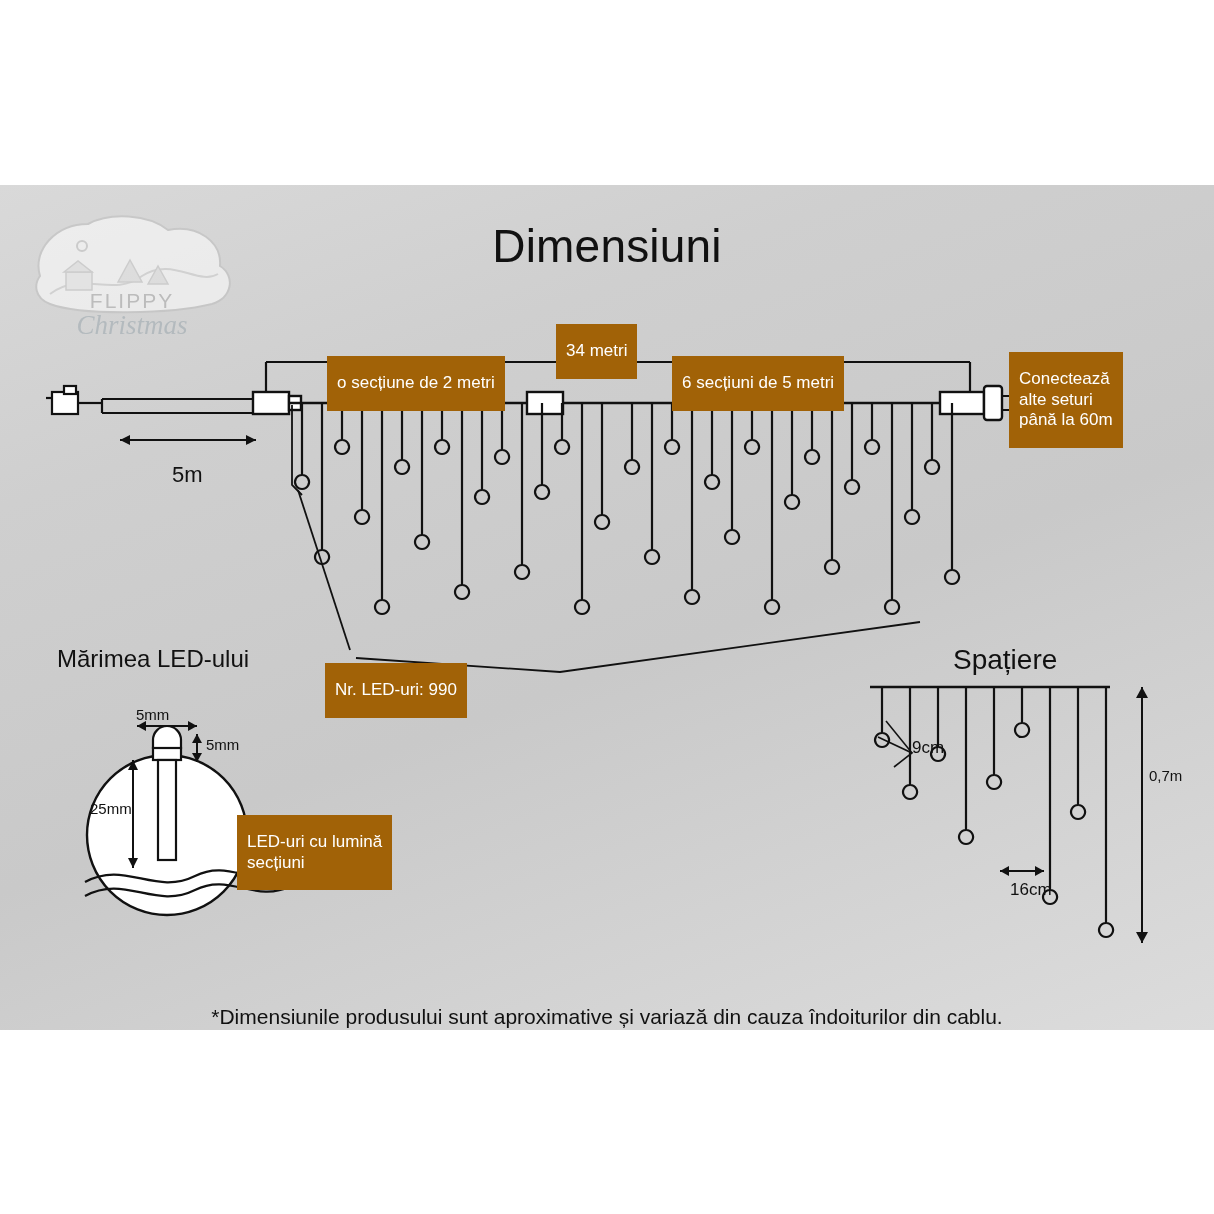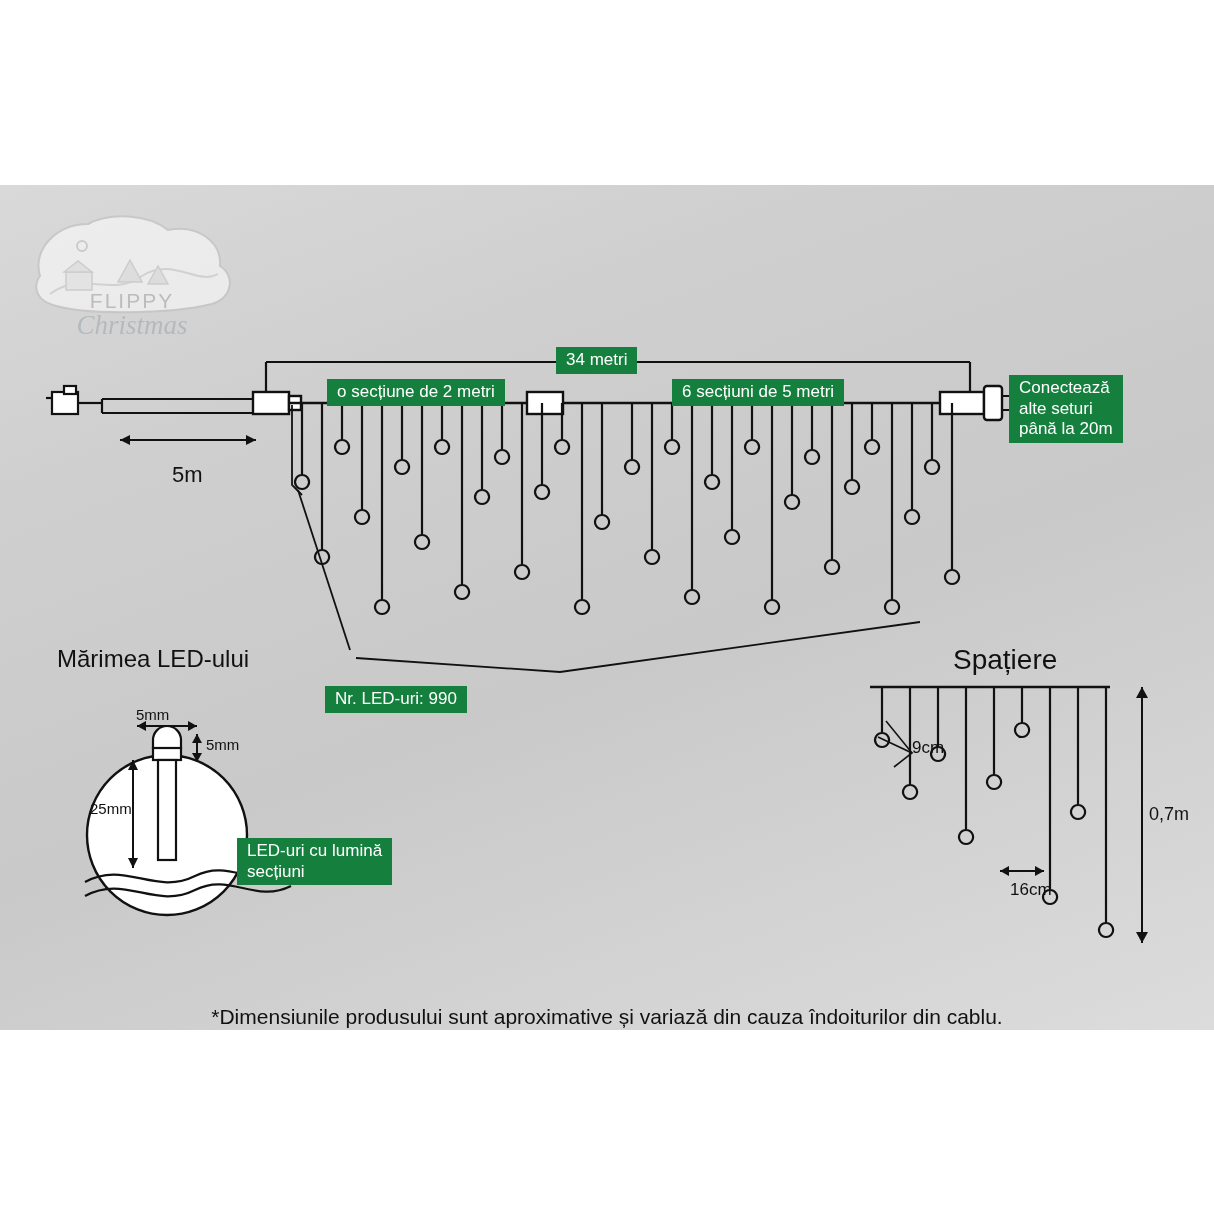--- a/index.html
+++ b/index.html
@@ -9,22 +9,22 @@
     font-family:"Liberation Sans", sans-serif;
     overflow:hidden;
   }
   #stage{position:relative;width:1214px;height:1214px;}
   #panel{
     position:absolute;left:0;top:185px;width:1214px;height:845px;
     background:linear-gradient(160deg,#d9d9d9 0%,#cfcfcf 25%,#c9c9c9 55%,#dcdcdc 100%);
   }
   .abs{position:absolute;}
   .lbl{
-    background:#15803d;color:#fff;font-size:17px;line-height:1.22;
-    padding:3px 10px;white-space:pre;margin-top:23px;
+    background:#a16207;color:#fff;font-size:17px;line-height:1.22;
+    padding:17px 10px;white-space:pre;
   }
   svg{display:block;}
   #title{
     left:0;top:219px;width:1214px;text-align:center;
     font-size:46px;color:#111;letter-spacing:.2px;
   }
   #logo{left:22px;top:210px;width:240px;height:140px;opacity:.55;}
   #footnote{
     left:0;top:965px;width:1214px;text-align:center;font-size:21px;color:#111;margin-top:40px;
   }
@@ -46,20 +46,21 @@
       <circle cx="60" cy="36" r="5" fill="none" stroke="#c3c3c3" stroke-width="2"></circle>
       <path d="M96 72 l12 -22 l12 22 z" fill="#e4e4e4" stroke="#c6c6c6" stroke-width="1.5"></path>
       <path d="M126 74 l10 -18 l10 18 z" fill="#e4e4e4" stroke="#c6c6c6" stroke-width="1.5"></path>
       <rect x="44" y="62" width="26" height="18" fill="#efefef" stroke="#c6c6c6" stroke-width="1.5"></rect>
       <path d="M42 62 l14 -11 l14 11 z" fill="#e8e8e8" stroke="#c6c6c6" stroke-width="1.5"></path>
       <text x="110" y="98" text-anchor="middle" font-family="Liberation Sans, sans-serif" font-size="21" fill="#a9a9a9" letter-spacing="2">FLIPPY</text>
       <text x="110" y="124" text-anchor="middle" font-family="Liberation Serif, serif" font-size="27" font-style="italic" fill="#9aa6ad">Christmas</text>
     </svg>
   </div>
 
+  <div id="title" class="abs">Dimensiuni</div>
 
   <div class="abs" style="left:40px;top:300px;">
     <svg width="1140" height="420" viewBox="0 0 1140 420">
       <g stroke="#111" fill="none" stroke-width="2.4">
 
         <g>
           <rect x="12" y="92" width="26" height="22" fill="#fff" stroke="#111" stroke-width="2.2"></rect>
           <rect x="24" y="86" width="12" height="8" fill="#fff" stroke="#111" stroke-width="2.2"></rect>
           <path d="M38 103 L62 103" stroke-width="2.2"></path>
           <path d="M6 98 L12 98 M6 108 L6 108" stroke-width="2.2"></path>
@@ -146,21 +147,21 @@
   </div>
 
   <div class="abs lbl" style="left:556px;top:324px;">34 metri</div>
 
   <div class="abs lbl" style="left:327px;top:356px;">o secțiune de 2 metri</div>
 
   <div class="abs lbl" style="left:672px;top:356px;">6 secțiuni de 5 metri</div>
 
   <div class="abs lbl" style="left:1009px;top:352px;">Conectează
 alte seturi
-până la 20m</div>
+până la 60m</div>
 
   <div class="abs dim" style="left:172px;top:462px;font-size:22px;">5m</div>
 
   <div class="abs lbl" style="left:325px;top:663px;">Nr. LED-uri: 990</div>
 
   <div id="marimea" class="abs">Mărimea LED-ului</div>
 
   <div class="abs" style="left:55px;top:700px;">
     <svg width="400" height="230" viewBox="0 0 400 230">
       <g stroke="#111" fill="none" stroke-width="2.2">
@@ -223,17 +224,17 @@
 
         <path d="M282 12 L282 268" stroke-width="2"></path>
         <path d="M282 12 l-6 11 l12 0 z" fill="#111" stroke="none"></path>
         <path d="M282 268 l-6 -11 l12 0 z" fill="#111" stroke="none"></path>
       </g>
     </svg>
   </div>
 
   <div class="abs dim" style="left:912px;top:738px;font-size:17px;">9cm</div>
   <div class="abs dim" style="left:1010px;top:880px;font-size:17px;">16cm</div>
-  <div class="abs dim" style="left:1149px;top:804px;font-size:18px;">0,7m</div>
+  <div class="abs dim" style="left:1149px;top:767px;font-size:15px;">0,7m</div>
 
   <div id="footnote" class="abs">*Dimensiunile produsului sunt aproximative și variază din cauza îndoiturilor din cablu.</div>
 
 </div>
 
 </body></html>

